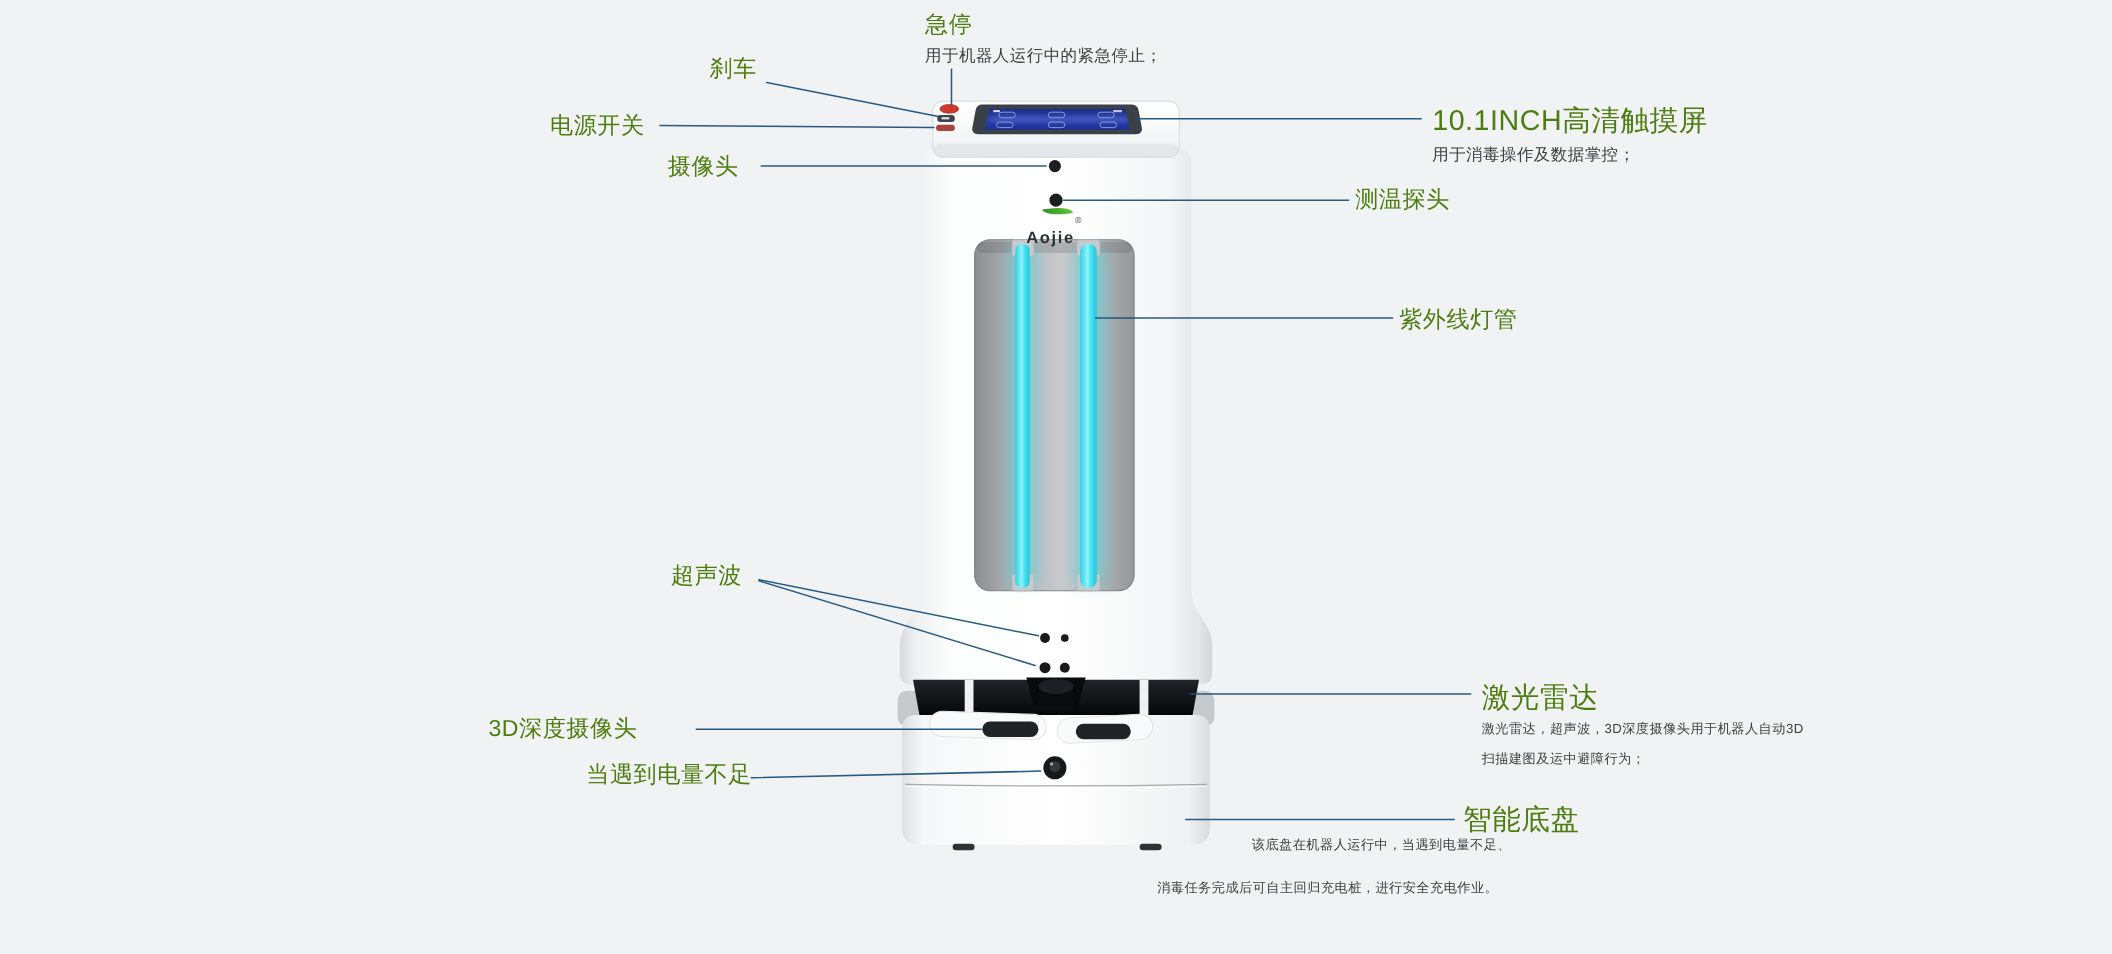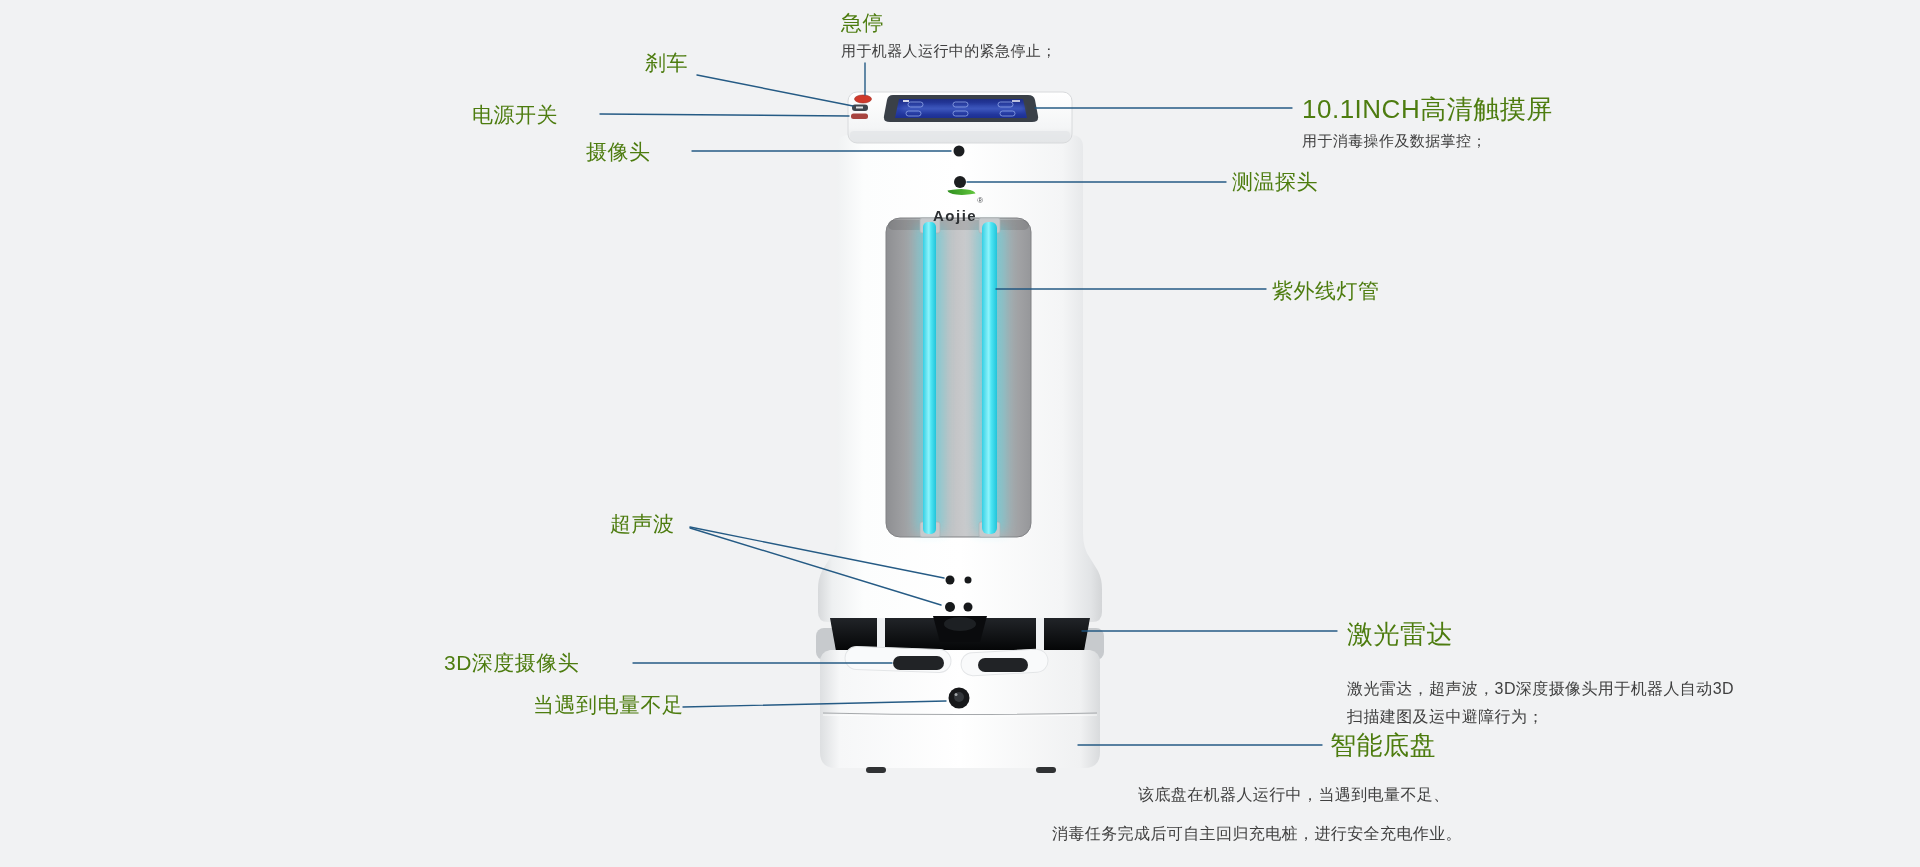--- a/index.html
+++ b/index.html
@@ -10,21 +10,21 @@
   .layer{position:absolute;left:0;top:0;width:1920px;height:867px;}
   .label{
     position:absolute;color:#4d7c0f;font-size:21px;line-height:1.05;
     white-space:nowrap;letter-spacing:0.5px;
   }
   .label-lg{font-size:26px;}
   .desc{
     position:absolute;color:#404040;font-size:15px;line-height:1.1;
     white-space:nowrap;letter-spacing:0.4px;
   }
-  .desc-lg{font-size:16px;margin-top:24px;}
+  .desc-lg{font-size:12px;}
   .logo{
     position:absolute;left:933px;top:196px;font-size:15px;font-weight:bold;
     color:#2e3134;letter-spacing:1.5px;white-space:nowrap;
   }
   .logo .leaf{
     position:absolute;left:15px;top:-8px;width:27px;height:8px;display:block;
     background:linear-gradient(90deg,#2f8f1f,#62c73e);
     border-radius:0 100% 0 100%;transform:rotate(-10deg);
   }
   .logo sup{font-size:8px;font-weight:normal;color:#4a4d50;vertical-align:18px;letter-spacing:0;}
@@ -182,23 +182,23 @@
   <div class="logo">
     <span class="leaf"></span>
     <span>Aojie</span><sup>®</sup>
   </div>
 
   <div class="label" style="left:841px;top:12px">急停</div>
   <div class="desc" style="left:841px;top:43px">用于机器人运行中的紧急停止；</div>
 
   <div class="label" style="left:645px;top:52px">刹车</div>
 
-  <div class="label" style="left:472px;top:104px">电源开关</div>
-
-  <div class="label" style="left:586px;top:141px">摄像头</div>
+  <div class="label" style="left:500px;top:104px">电源开关</div>
+
+  <div class="label" style="left:607px;top:141px">摄像头</div>
 
   <div class="label label-lg" style="left:1302px;top:96px">10.1INCH高清触摸屏</div>
   <div class="desc" style="left:1302px;top:133px">用于消毒操作及数据掌控；</div>
 
   <div class="label" style="left:1232px;top:171px">测温探头</div>
 
   <div class="label" style="left:1272px;top:280px">紫外线灯管</div>
 
   <div class="label" style="left:610px;top:513px">超声波</div>
 

